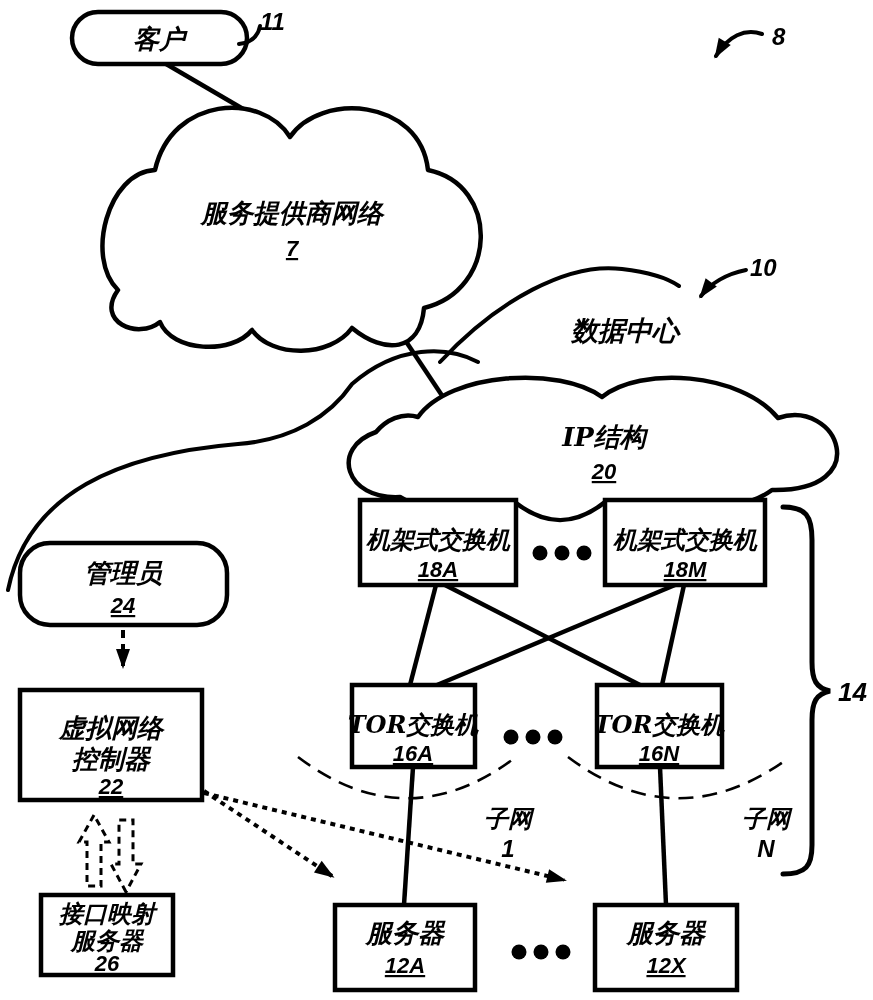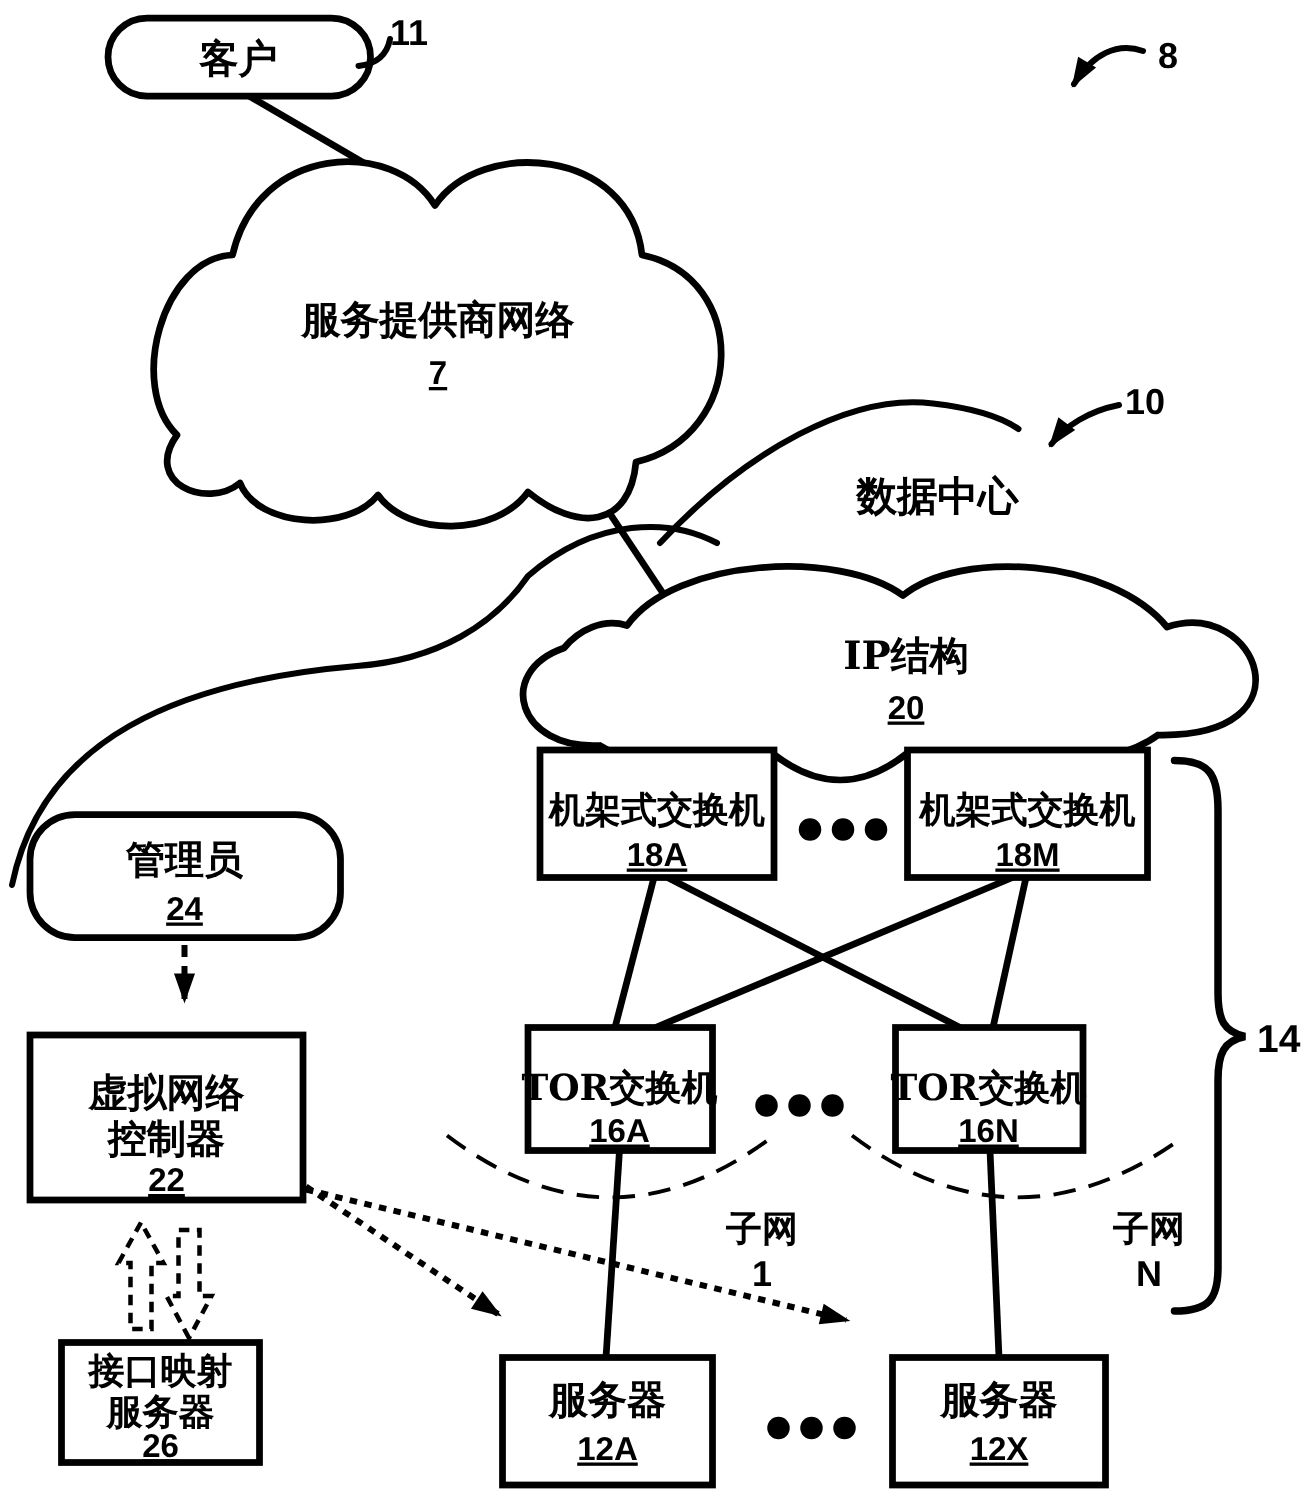--- a/index.html
+++ b/index.html
@@ -1,16 +1,16 @@
 <!DOCTYPE html>
 <html><head>
 <meta charset="utf-8">
 <style>
   html,body{margin:0;padding:0;background:#ffffff;}
-  .stage{width:873px;height:1000px;position:relative;background:#fff;}
+  .stage{width:873px;height:1000px;position:relative;background:#fff;font-style:italic;}
   svg{display:block;}
   .box{fill:#fff;stroke:#000;stroke-width:4.5;}
   .cloud{fill:#fff;stroke:#000;stroke-width:4.5;stroke-linejoin:round;}
   .open{fill:none;stroke:#000;stroke-width:4;stroke-linecap:round;}
   .link{stroke:#000;stroke-width:4.5;fill:none;}
   .dash-arrow{stroke:#000;stroke-width:4;fill:none;stroke-dasharray:8 6;}
   .dot-arrow{stroke:#000;stroke-width:4;fill:none;stroke-dasharray:5 5;}
   .subnet-arc{stroke:#000;stroke-width:2.6;fill:none;stroke-dasharray:15 9;}
   .hollow{stroke:#000;stroke-width:3;fill:none;stroke-dasharray:7 5;}
   .brace{stroke:#000;stroke-width:5;fill:none;stroke-linecap:round;}

